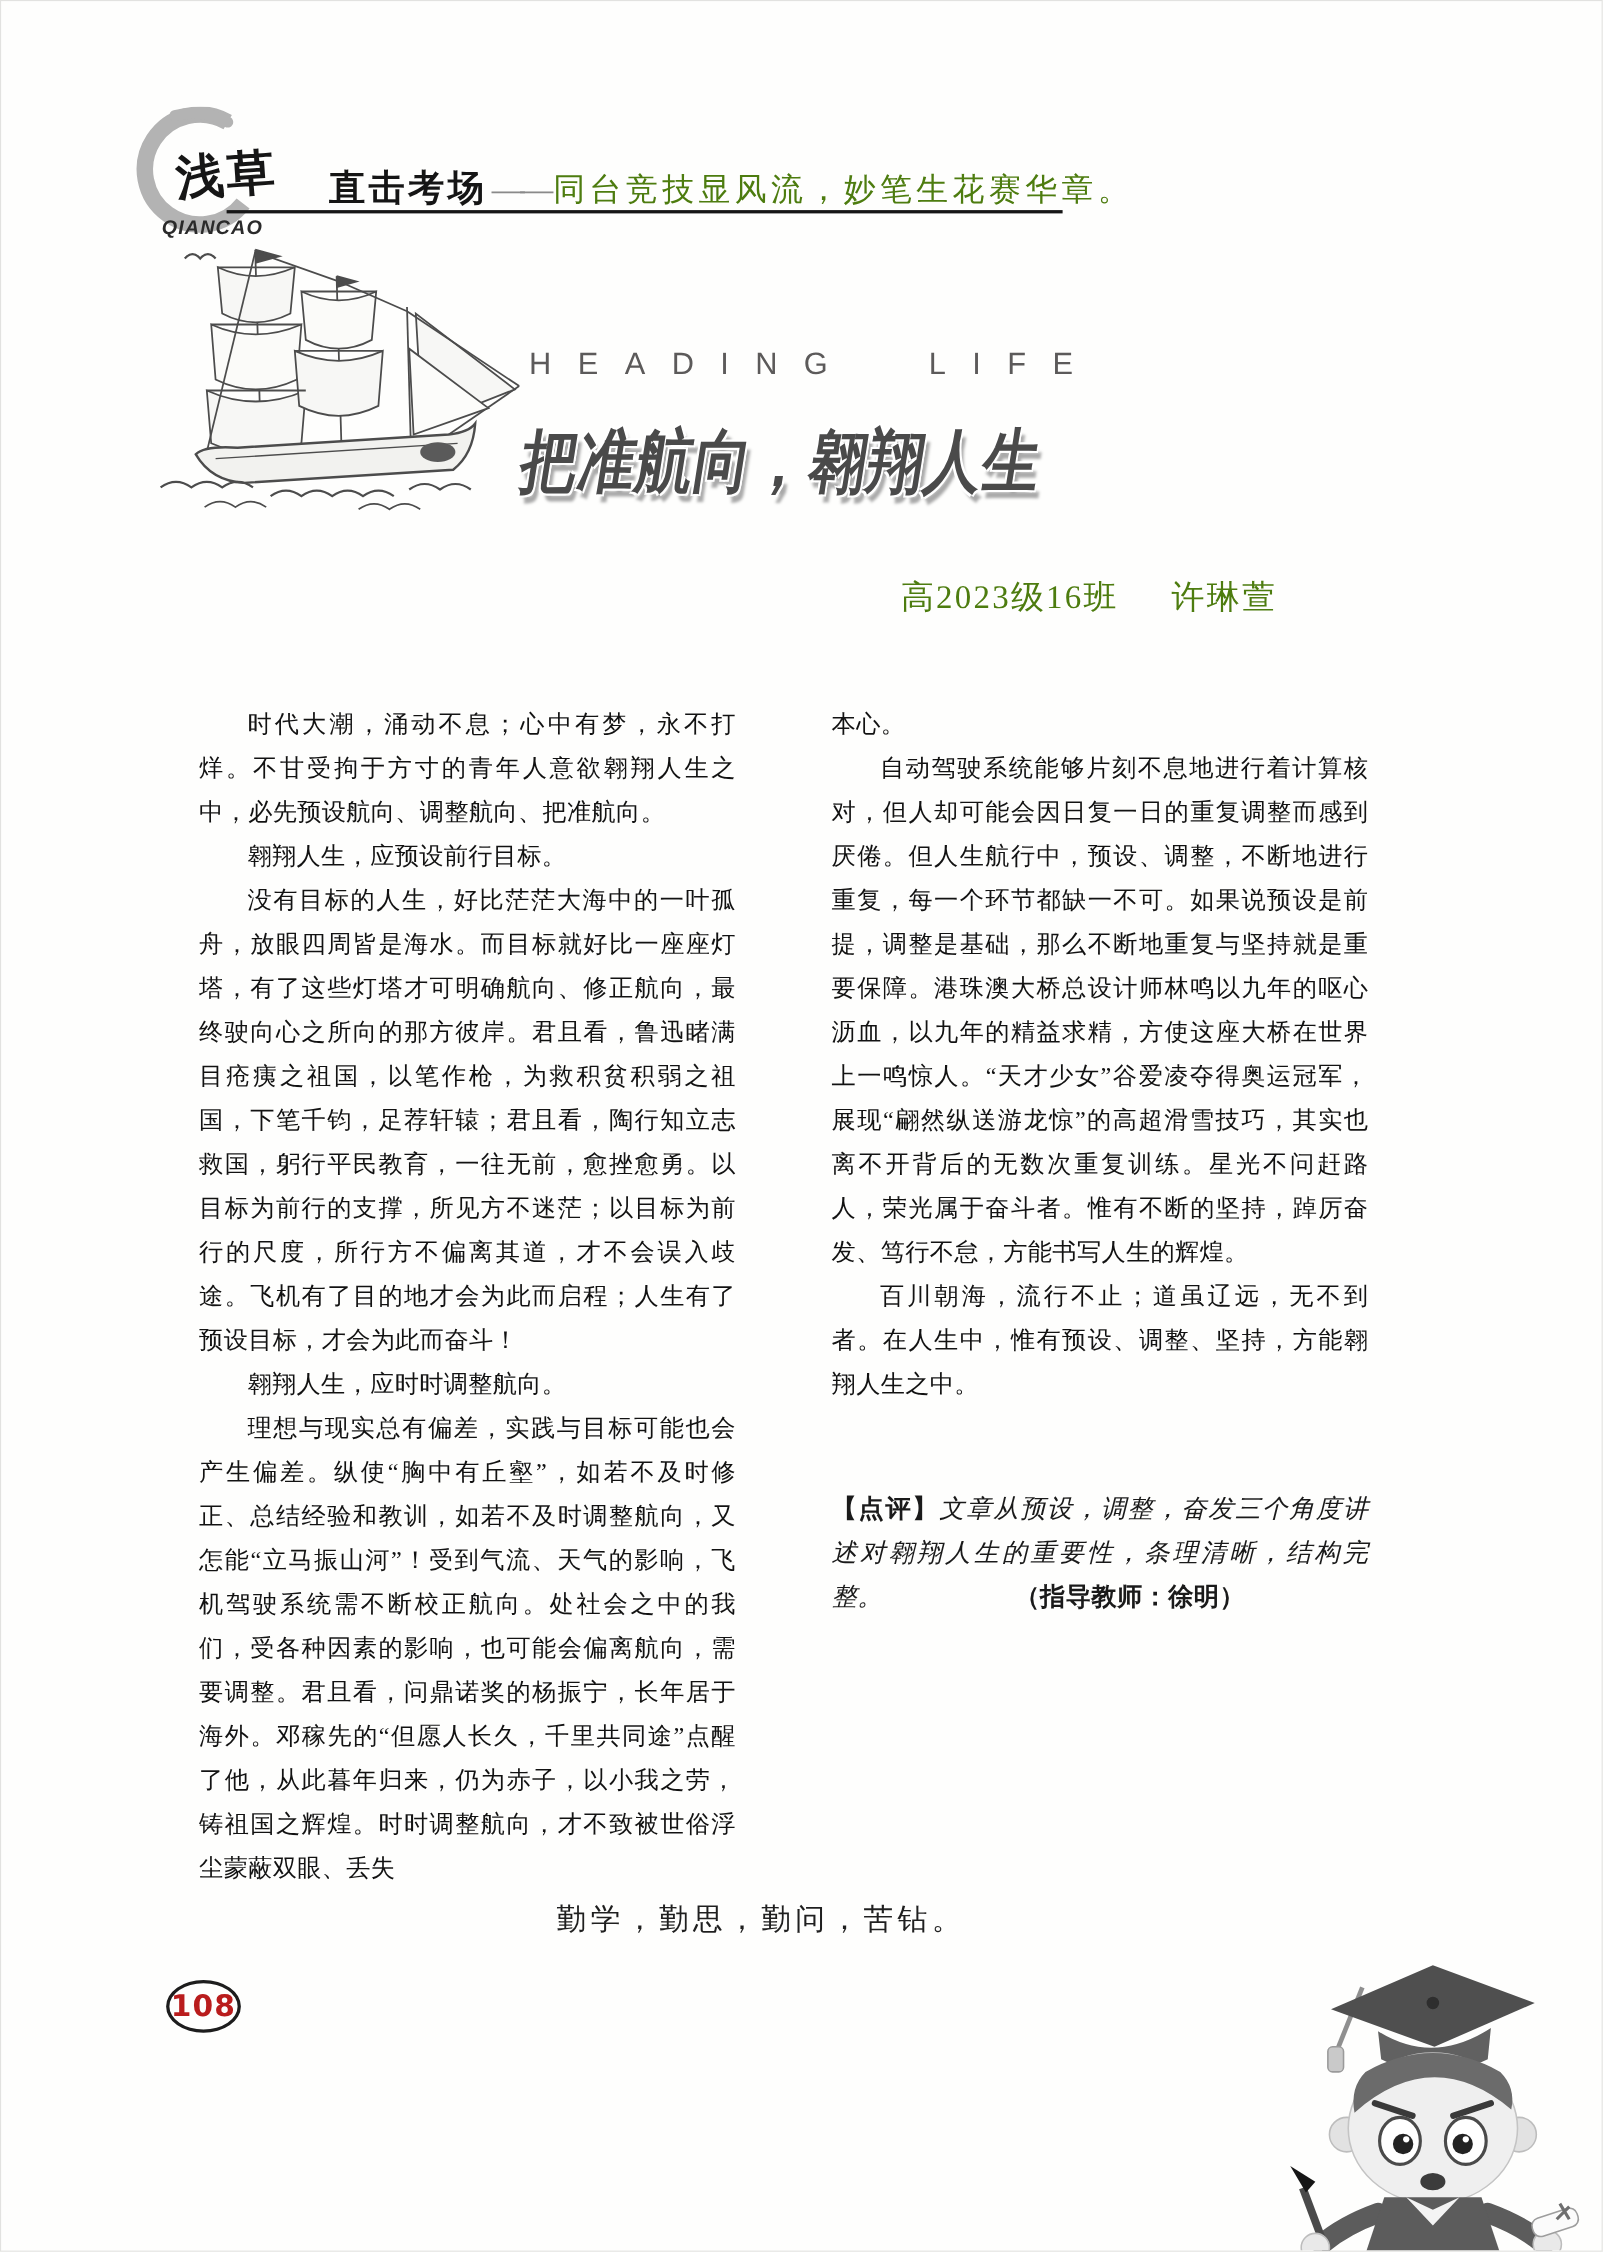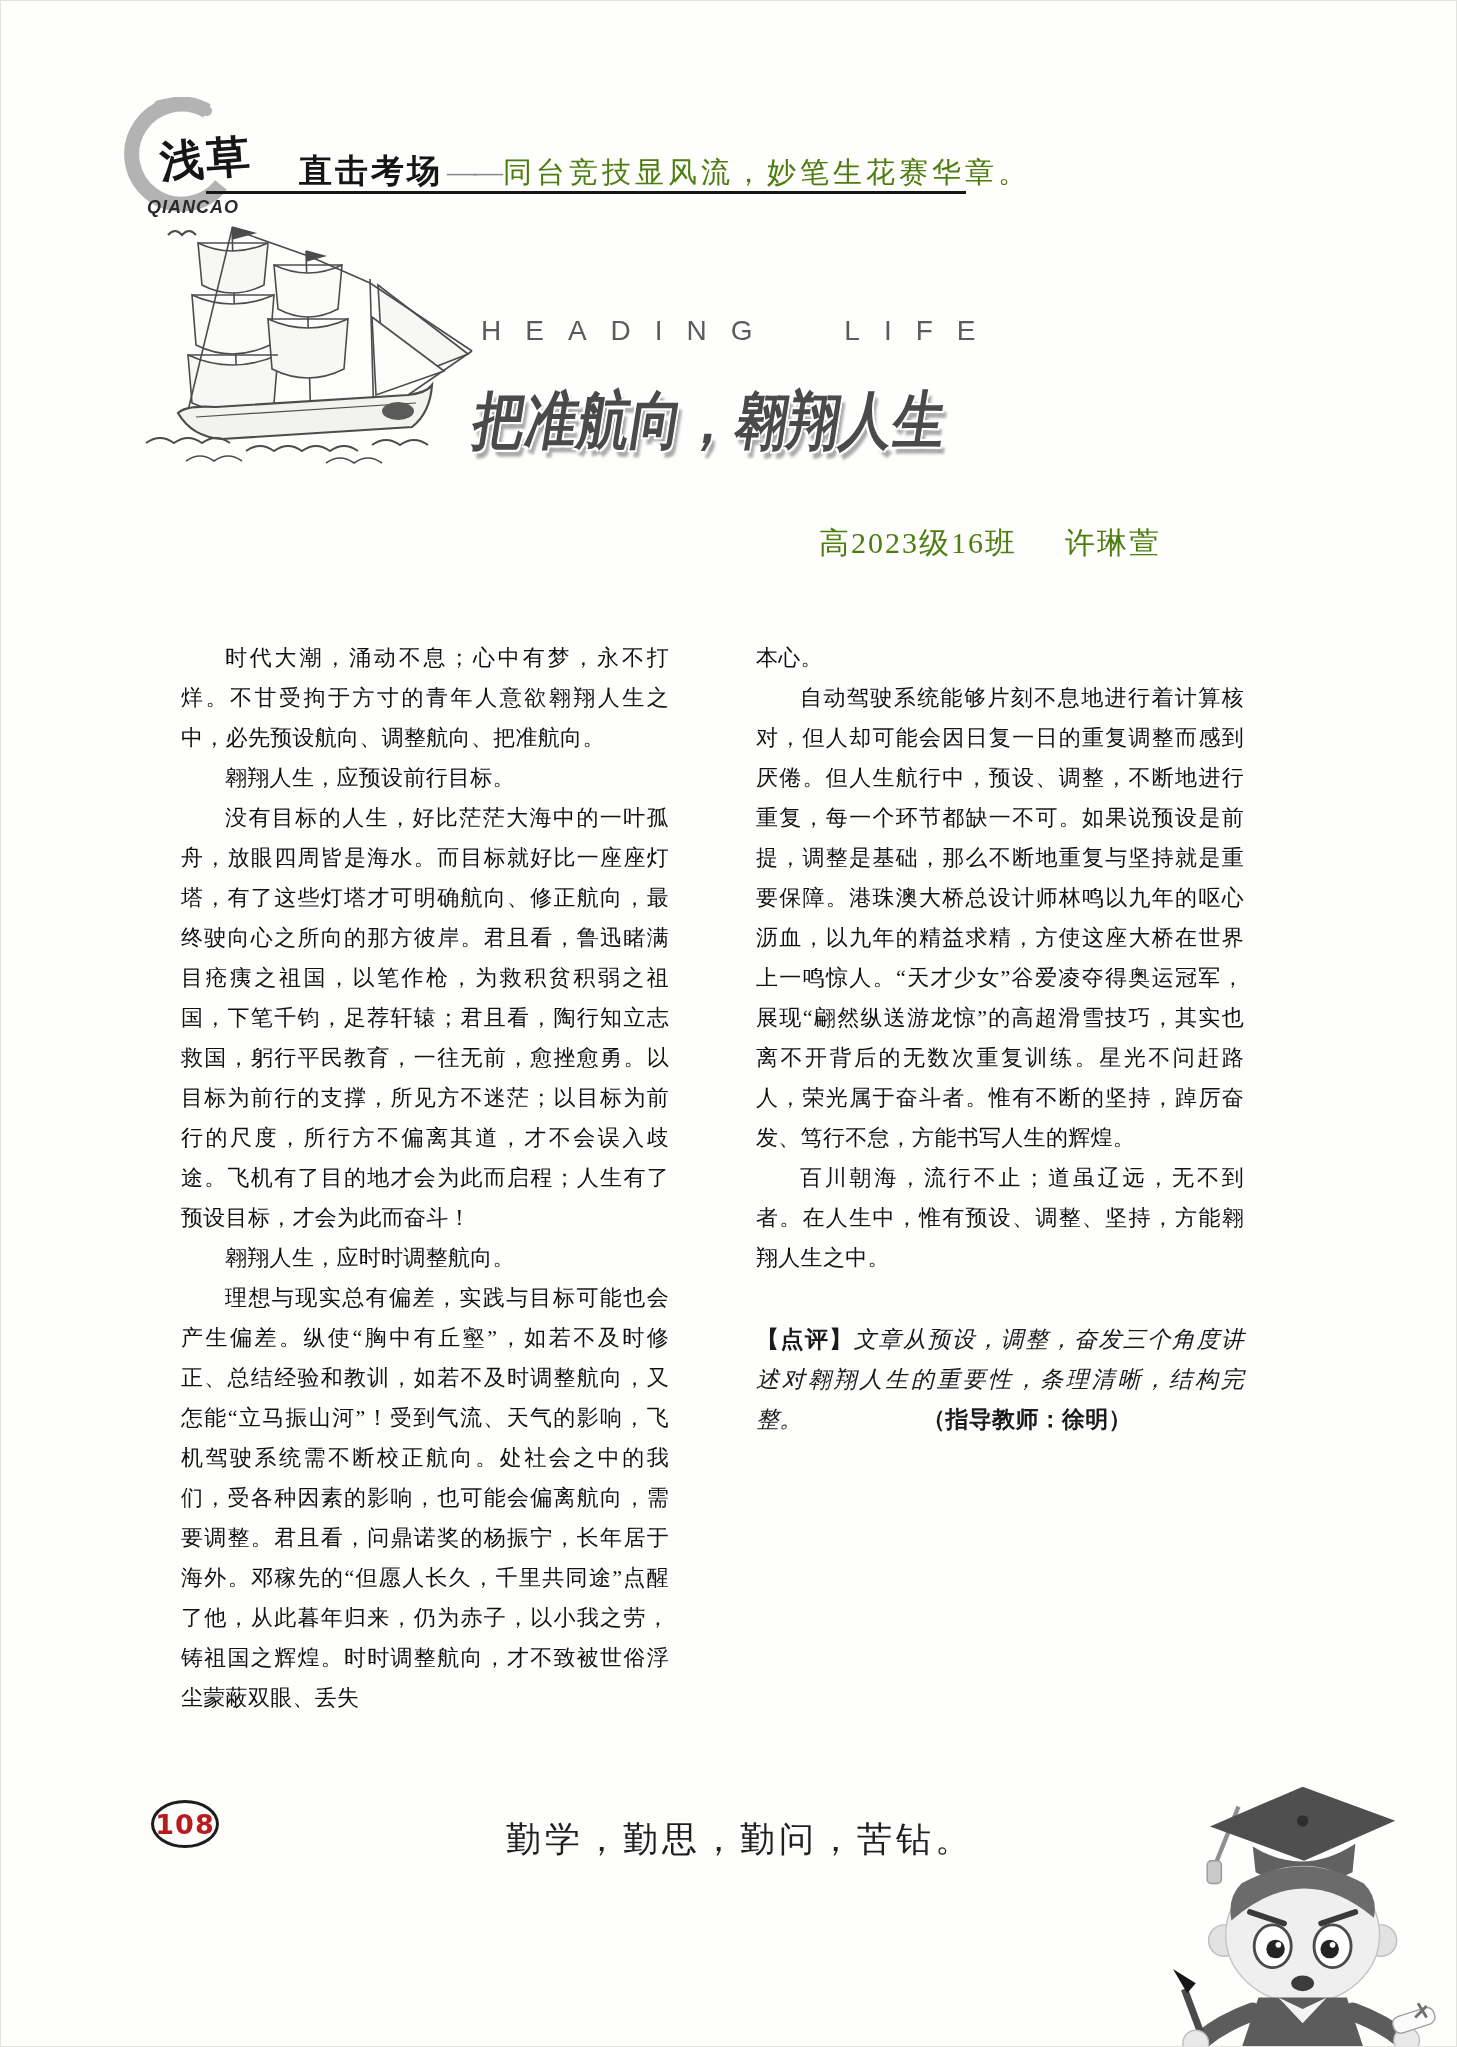--- a/index.html
+++ b/index.html
@@ -56,39 +56,39 @@
     font-size:22px;line-height:40px;color:#121212;
     text-align:justify;letter-spacing:0.3px;
   }
   .col-left{left:180px;}
   .col-right{left:755px;}
   .para{margin:0;text-indent:2em;}
   .para.no-indent{text-indent:0;}
 
   
   .comment{
-    margin-top:42px;
+    margin-top:74px;
     font-size:23px;line-height:40px;color:#1a1a1a;
     text-align:justify;
   }
   .c-label{font-weight:bold;font-style:normal;}
   .c-text{font-style:italic;}
   .c-teacher{font-weight:bold;font-style:normal;margin-left:5.2em;white-space:nowrap;}
 
   
   .page-badge{
     position:absolute;left:150px;top:1799px;width:62px;height:42px;
     border:3px solid #1d1d1d;border-radius:50%;
     display:flex;align-items:center;justify-content:center;
     font-family:"DejaVu Sans", sans-serif;
     font-size:27px;font-weight:600;color:#b91c1c;letter-spacing:1px;
   }
   .footer-motto{
-    position:absolute;left:505px;top:1815px;
-    font-size:35px;color:#1f1f1f;letter-spacing:4px;white-space:nowrap;
+    position:absolute;left:505px;top:1726px;
+    font-size:27px;color:#1f1f1f;letter-spacing:4px;white-space:nowrap;
   }
   .mascot{position:absolute;left:1152px;top:1760px;width:285px;height:285px;}
 </style>
 </head>
 <body>
 
 <div class="page">
 
   <svg class="logo" viewBox="0 0 200 130">
     <path d="M118,14 A50,50 0 1 0 132,88" fill="none" stroke="#b3b3b3" stroke-width="15"></path>

